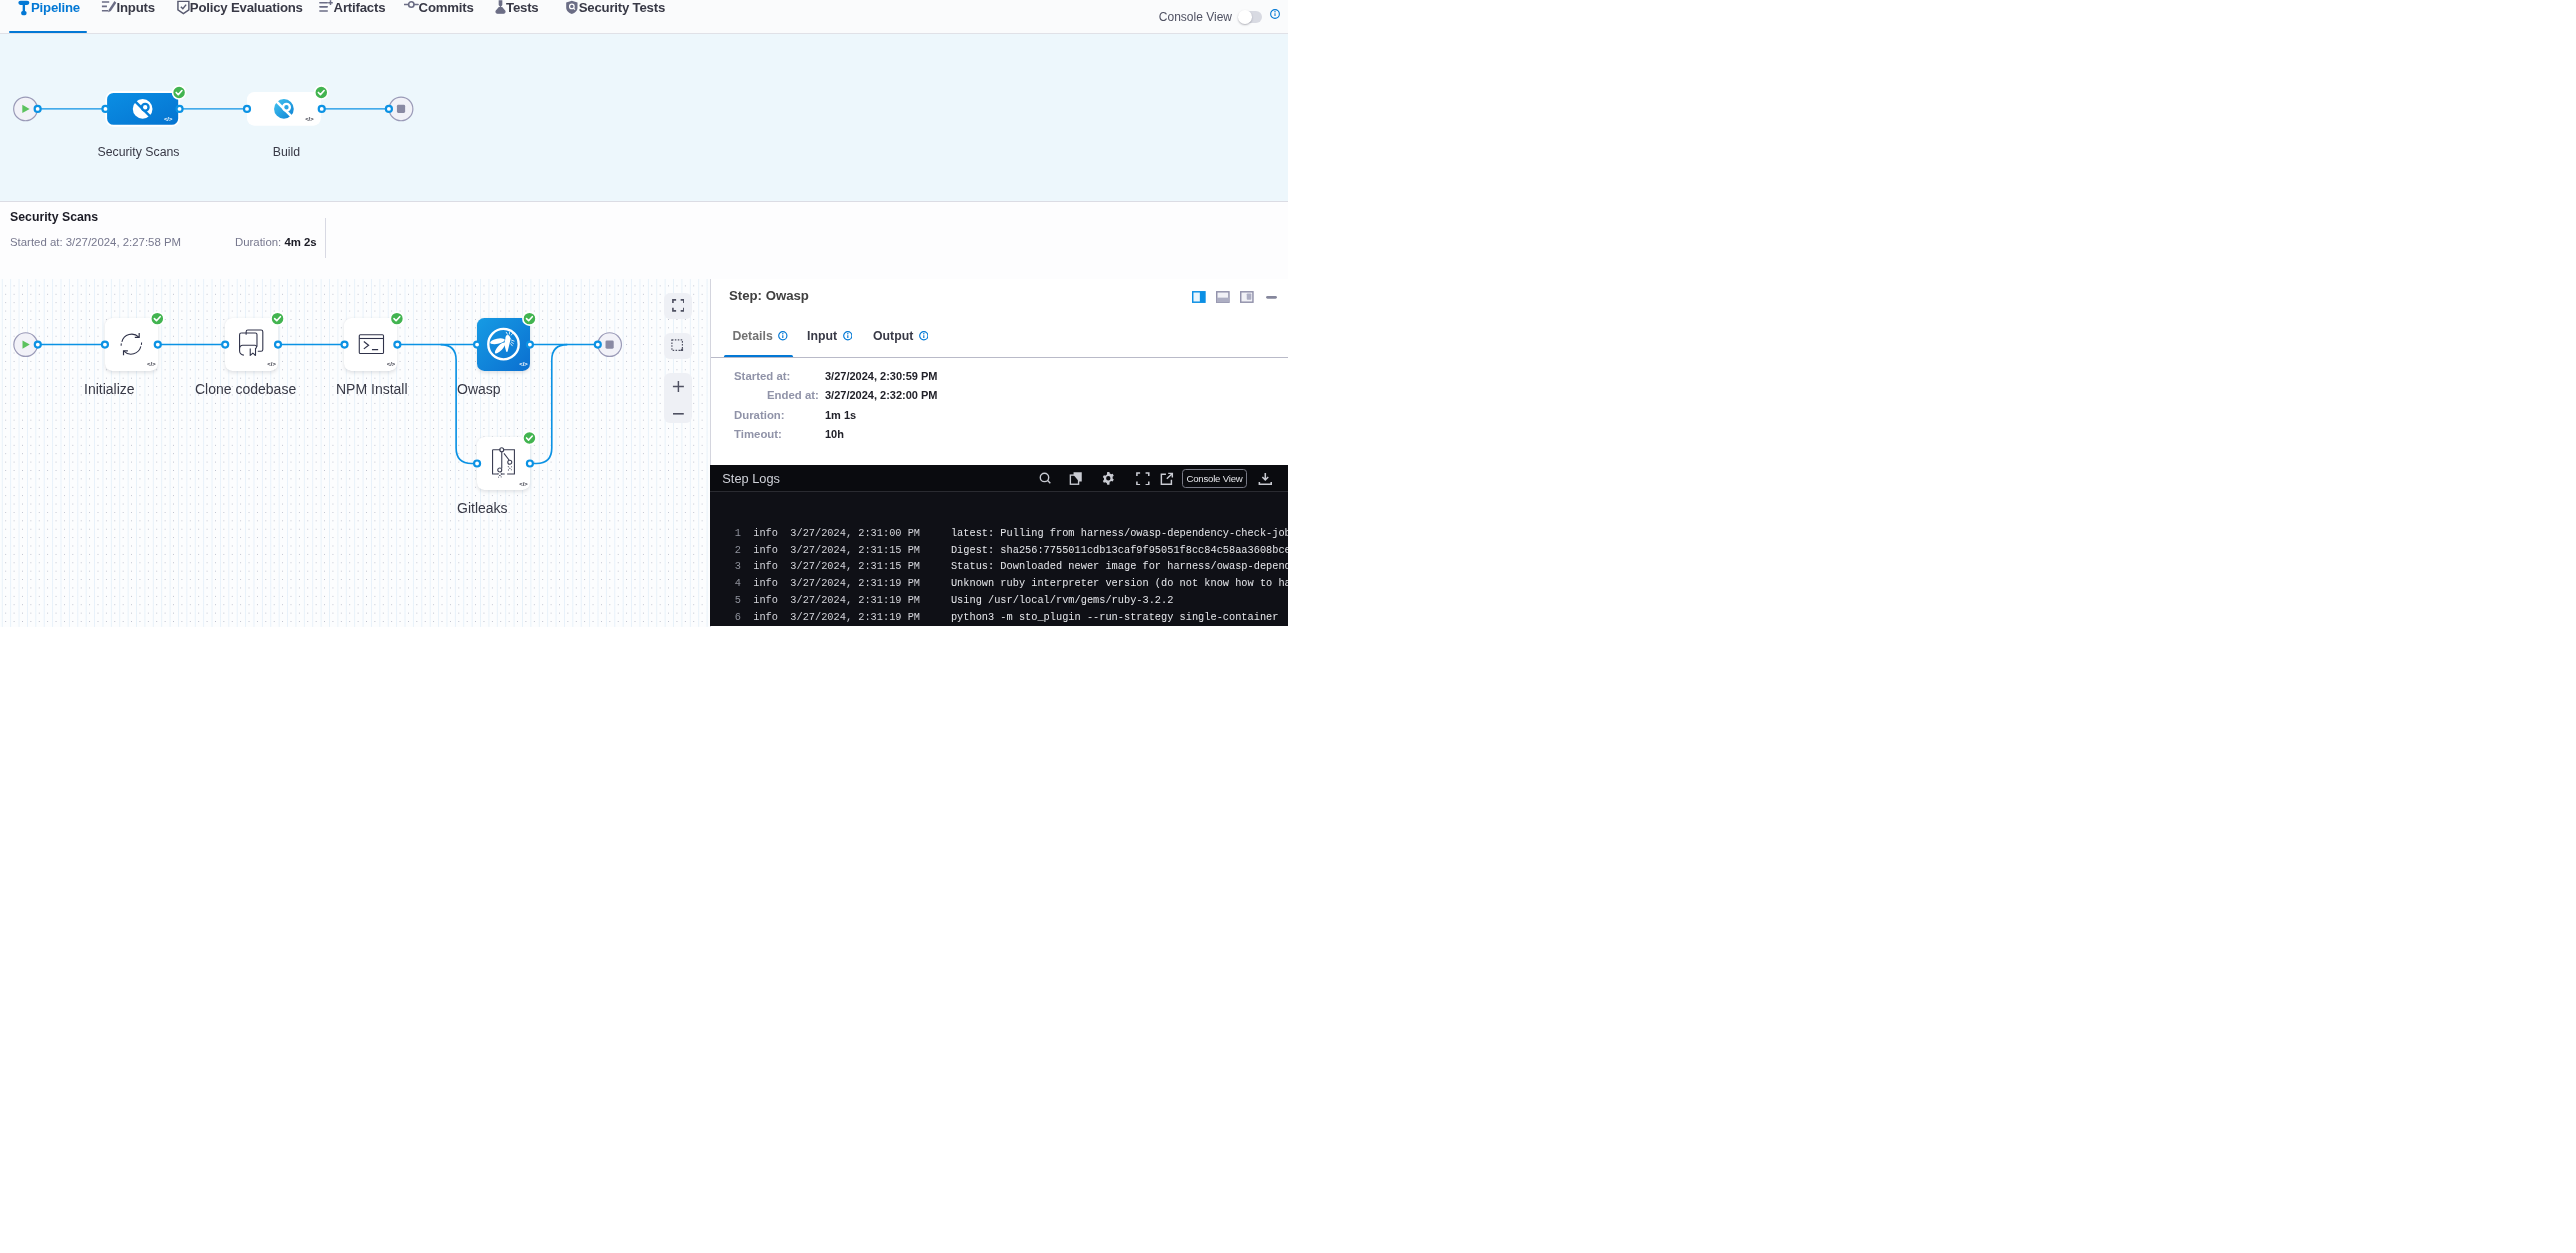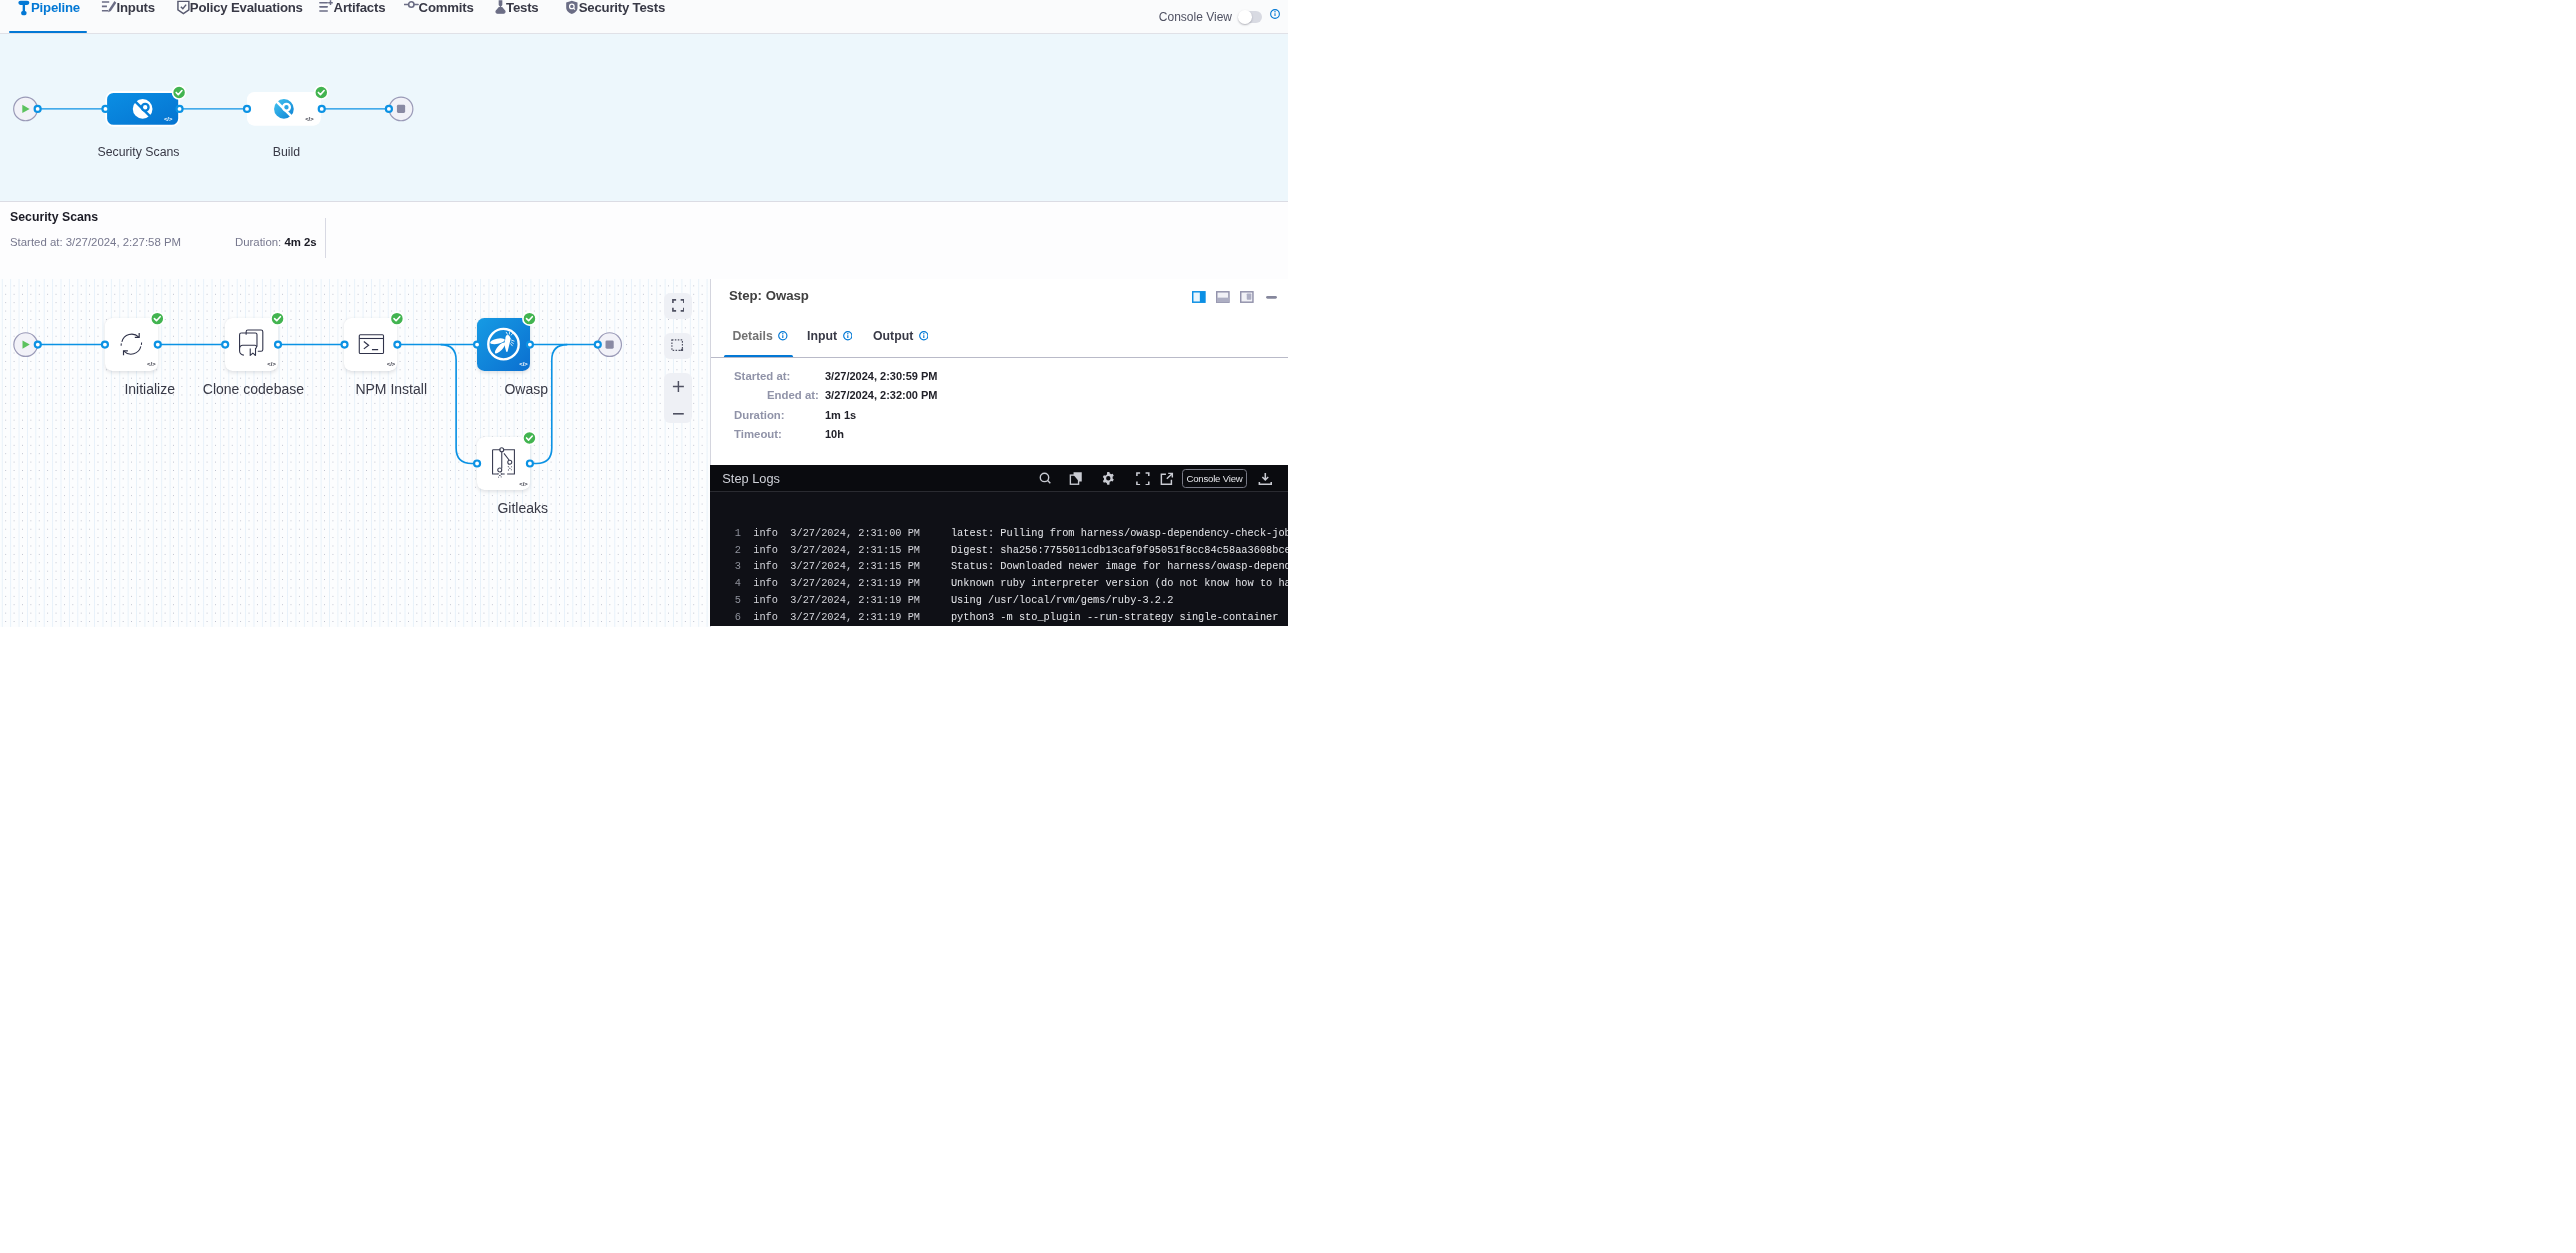--- a/index.html
+++ b/index.html
@@ -33,21 +33,21 @@
 
 
 #canvas { position:absolute; left:0; top:279px; width:710px; height:348px; background:#fcfdfe;
   background-image:
     repeating-linear-gradient(90deg, rgba(178,210,238,.28) 0 0.9px, transparent 0.9px 8.4px),
     radial-gradient(circle, rgba(146,151,172,.62) 0.5px, transparent 0.8px);
   background-size:8.4px 100%, 8.4px 8.4px;
   background-position:1.8px 0, 1.5px 2.7px;
 }
 #canvassvg { position:absolute; left:0; top:0; }
-.steplabel { position:absolute; font-size:14px; color:#383946; text-align:right; }
+.steplabel { position:absolute; font-size:14px; color:#383946; text-align:left; }
 .stepnode { position:absolute; width:53px; height:53px; background:#fff; border-radius:7.3px; box-shadow:0 1.8px 3.6px rgba(96,97,112,.16),0 0 0.9px rgba(40,41,61,.08); }
 .ctrl { position:absolute; left:664px; width:28px; background:#eef0f5; border-radius:6.4px; display:flex; align-items:center; justify-content:center; }
 
 
 #panel { position:absolute; left:710px; top:279px; width:578px; height:348px; background:#fff; border-left:0.9px solid #d4d5de; }
 #paneltitle { position:absolute; left:18px; top:9px; font-size:13.2px; font-weight:700; color:#404040; }
 .tab { position:absolute; top:50px; font-size:12.3px; color:#383946; font-weight:700; display:flex; gap:5.5px; align-items:center; }
 #tabline { position:absolute; left:0px; top:78px; width:578px; height:0.9px; background:#b9bac8; }
 #tabunder { position:absolute; left:13.2px; top:76px; width:69px; height:2.7px; background:#0278d5; border-radius:1.8px; }
 .dlabel { position:absolute; left:23px; font-size:11.4px; font-weight:700; color:#9093a8; }

